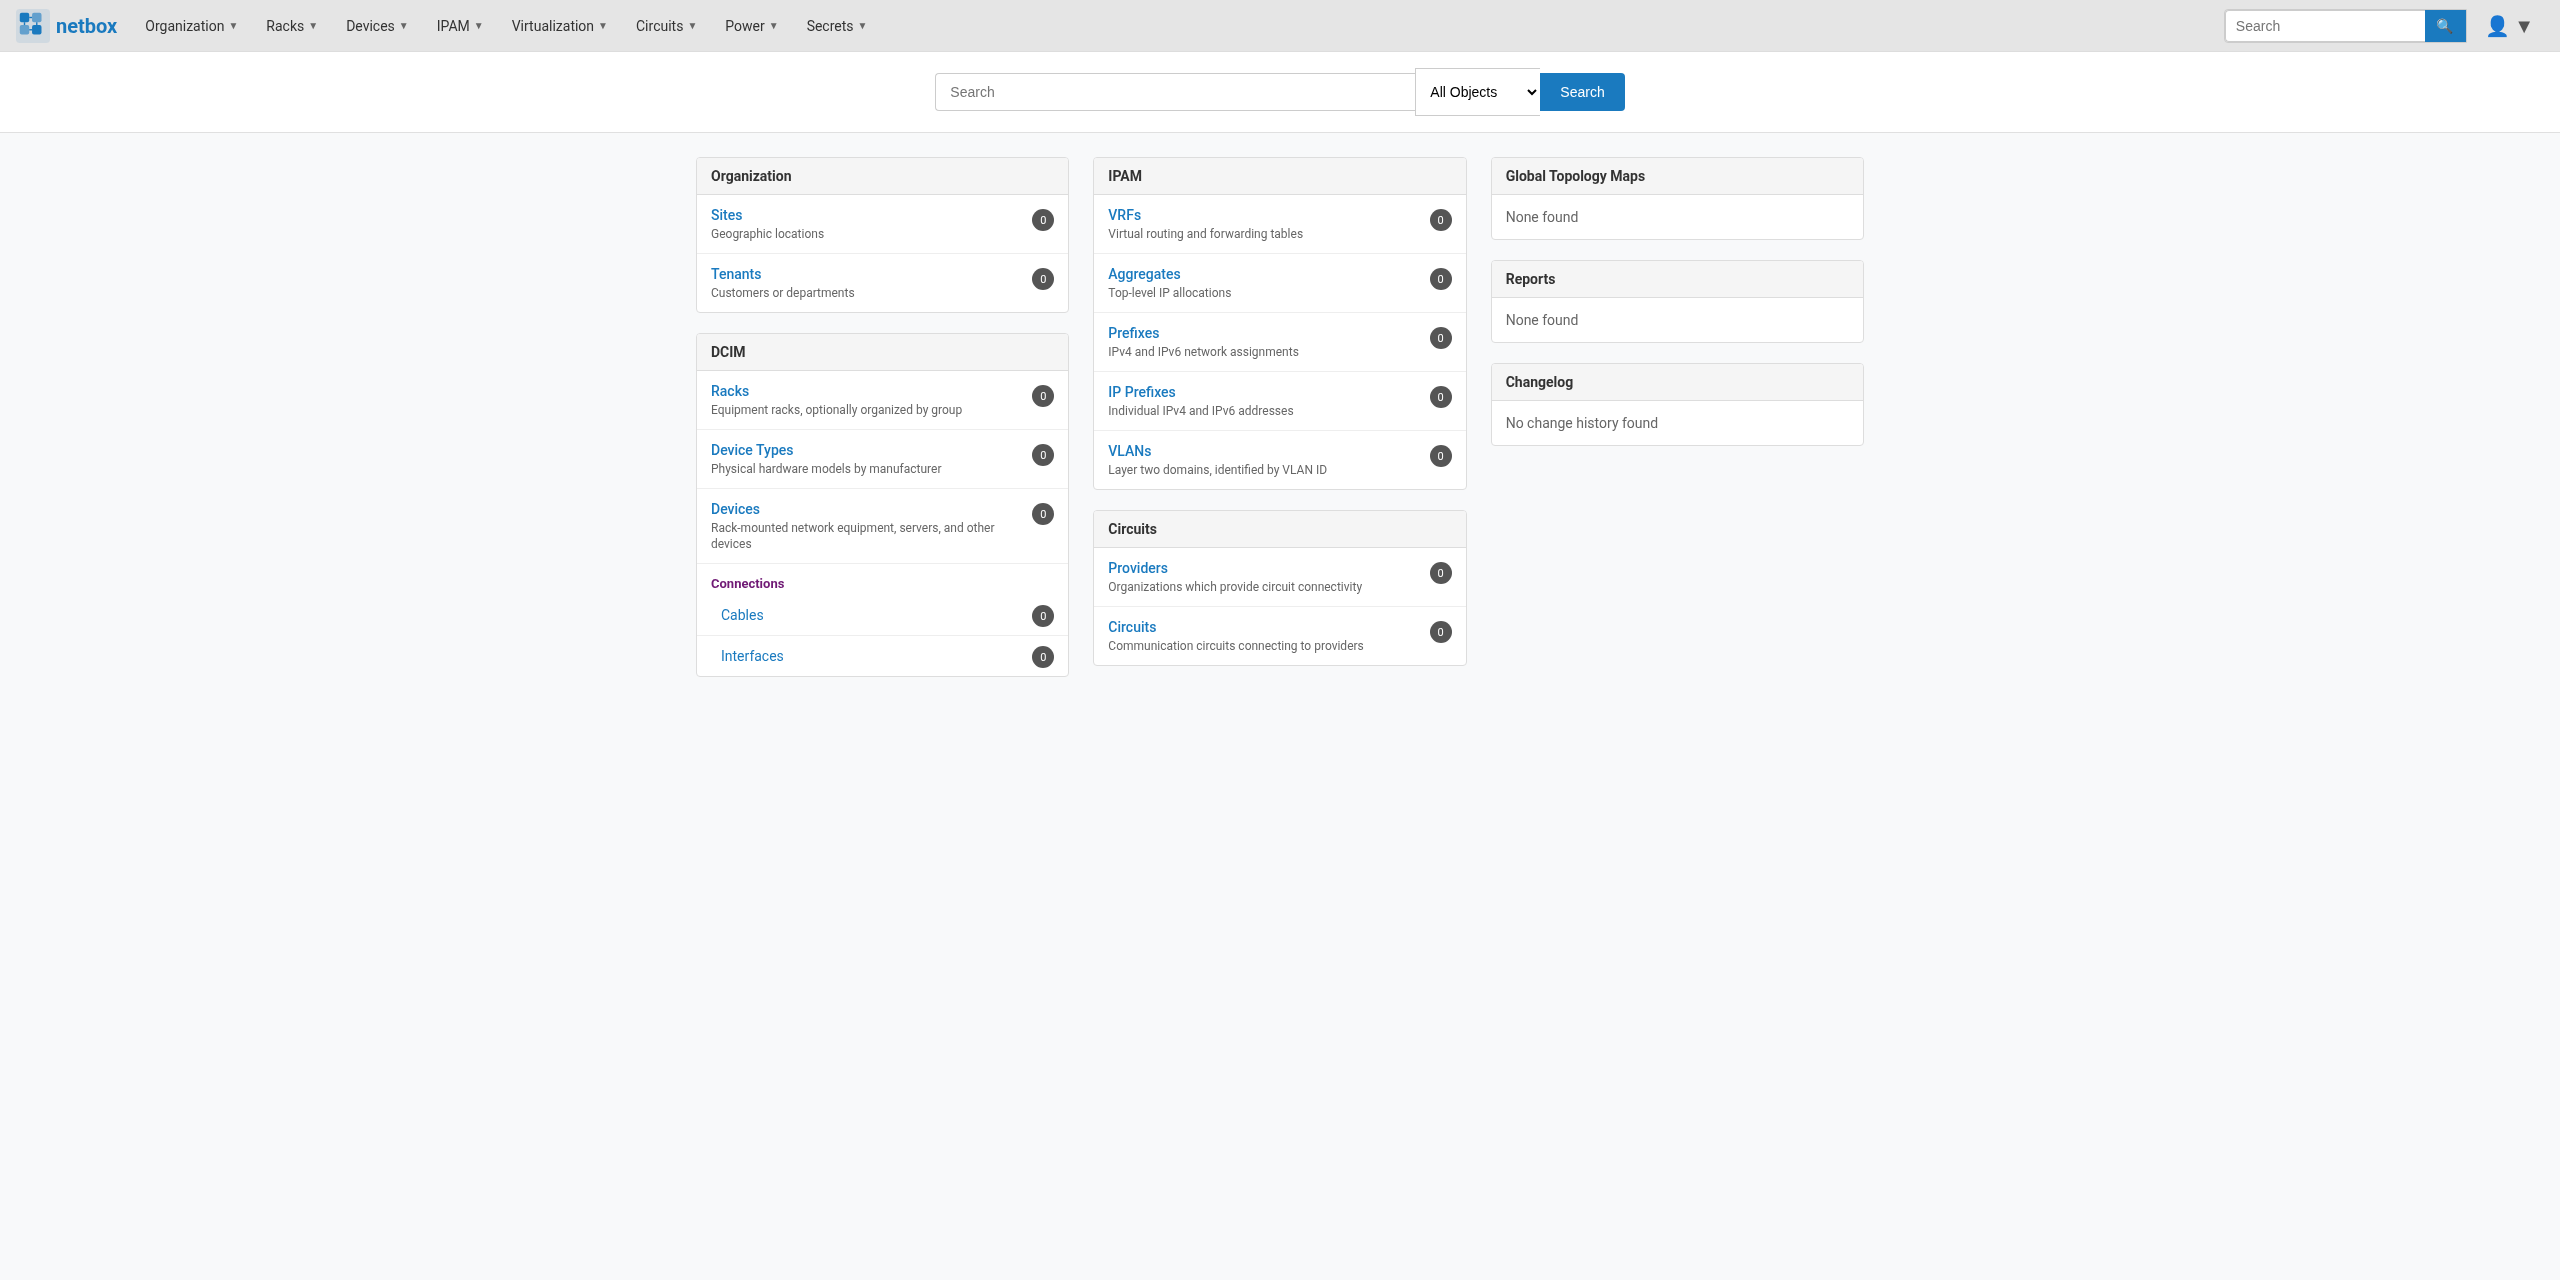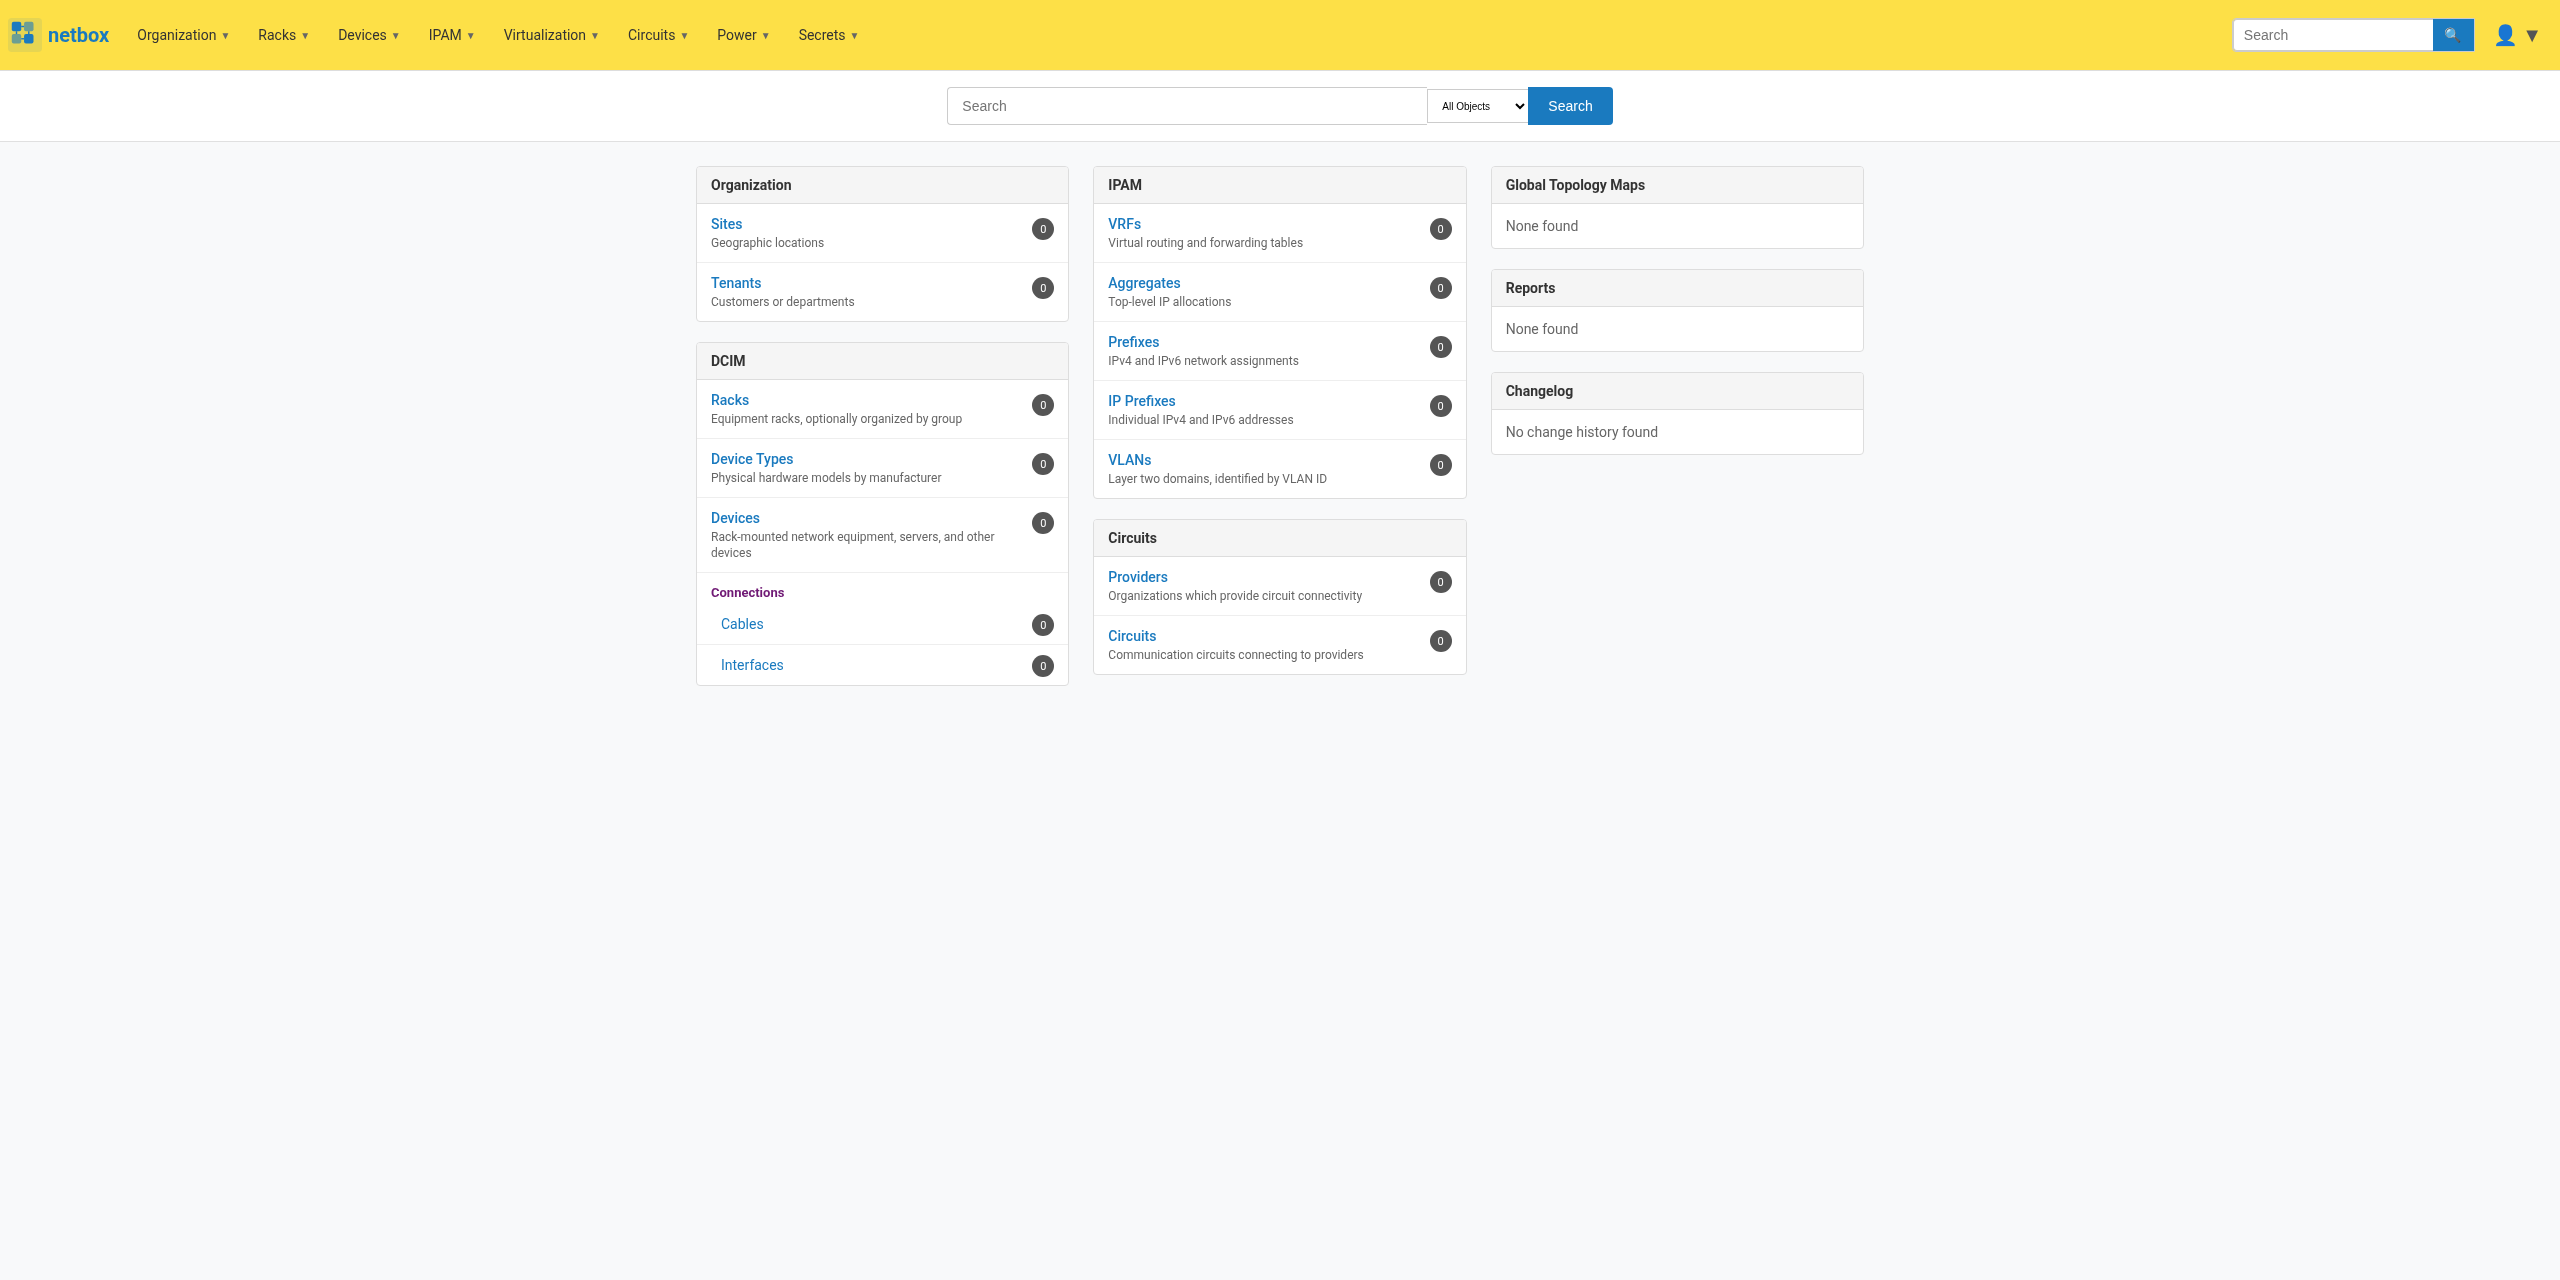--- a/index.html
+++ b/index.html
@@ -1,25 +1,25 @@
 <!DOCTYPE html>
 <html><head>
   <meta charset="utf-8">
   <style>
     * { box-sizing: border-box; margin: 0; padding: 0; }
     body { font-family: -apple-system, BlinkMacSystemFont, "Segoe UI", Roboto, sans-serif; font-size: 14px; background: #f8f9fa; color: #333; }
 
     
     .navbar {
-      background: #fde047;
+      background: #e5e5e5;
       border-bottom: 1px solid #ddd;
       display: flex;
       align-items: center;
-      padding: 0 8px;
-      height: 71px;
+      padding: 0 16px;
+      height: 52px;
       gap: 4px;
     }
     .navbar-brand {
       display: flex;
       align-items: center;
       gap: 6px;
       margin-right: 12px;
       text-decoration: none;
     }
     .navbar-brand .brand-text {
@@ -281,21 +281,21 @@
     </div>
     <div class="nav-user">
       <span>👤</span>
       <span class="caret">▼</span>
     </div>
   </div>
 </nav>
 
 <div class="search-bar-section">
   <input type="text" style="width: 480px; padding: 8px 14px; border-top: 1px solid rgb(204, 204, 204); border-bottom: 1px solid rgb(204, 204, 204); border-left: 1px solid rgb(204, 204, 204); border-image: initial; border-right: none; border-radius: 4px 0px 0px 4px; font-size: 14px; outline: none; height: 38px;" placeholder="Search">
-  <select style="padding:8px 10px; border:1px solid #ccc; border-right:none; font-size:10px; height:34px; background:#fff; cursor:pointer; outline:none;">
+  <select style="padding:8px 10px; border:1px solid #ccc; border-right:none; font-size:14px; height:48px; background:#fff; cursor:pointer; outline:none;">
     <option>All Objects</option>
     <option>Sites</option>
     <option>Racks</option>
     <option>Devices</option>
     <option>Prefixes</option>
     <option>IP Addresses</option>
     <option>VLANs</option>
     <option>Circuits</option>
   </select>
   <button class="search-btn">Search</button>

